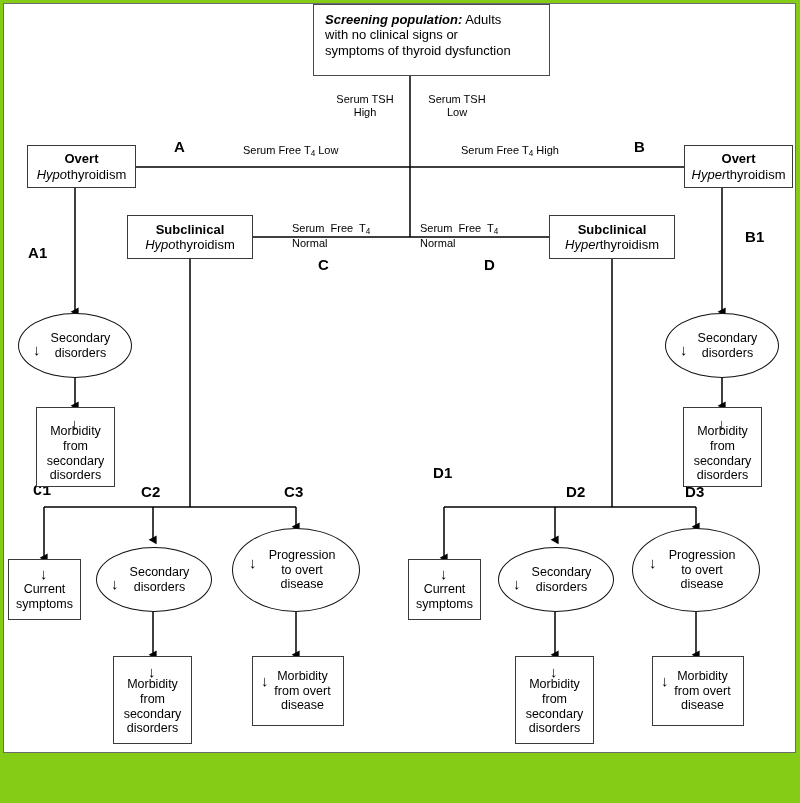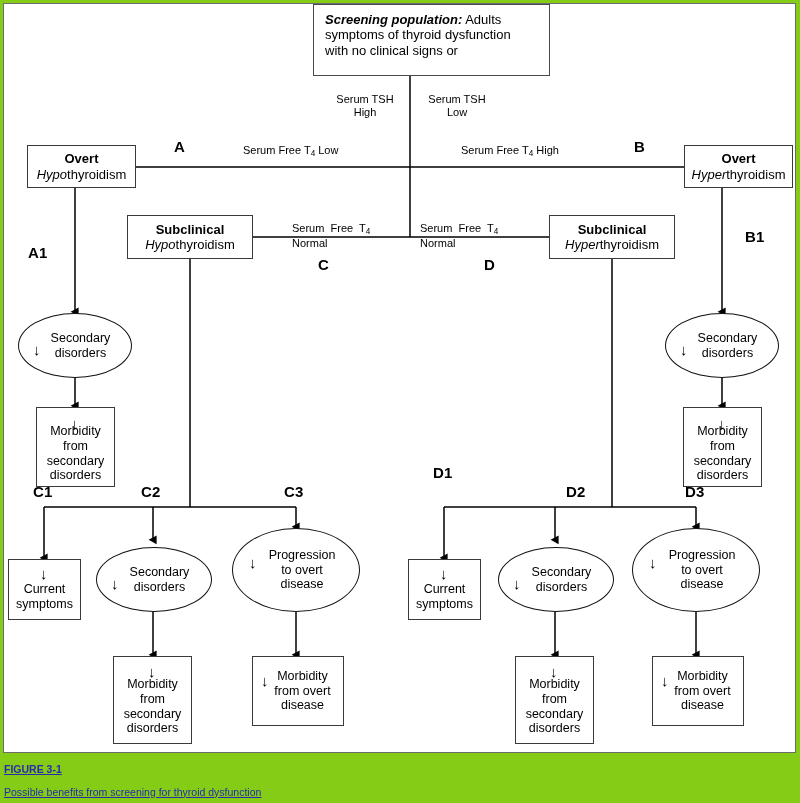--- a/index.html
+++ b/index.html
@@ -146,43 +146,43 @@
       <path d="M444,507 L444,558" marker-end="url(#ah)"></path>
       <path d="M555,507 L555,540" marker-end="url(#ah)"></path>
       <path d="M696,507 L696,527" marker-end="url(#ah)"></path>
       <path d="M555,612 L555,655" marker-end="url(#ah)"></path>
       <path d="M696,612 L696,655" marker-end="url(#ah)"></path>
     </g>
   </svg>
 
   <div class="node boxn" id="screening">
     <span class="l1"><span class="b i">Screening population:</span><span> Adults</span></span>
+    <span class="l1">with no clinical signs or</span>
     <span class="l1">symptoms of thyroid dysfunction</span>
-    <span class="l1">with no clinical signs or</span>
   </div>
 
   <div class="lbl" style="left:326px;top:93px;width:78px;text-align:center;">Serum TSH
 High</div>
   <div class="lbl" style="left:418px;top:93px;width:78px;text-align:center;">Serum TSH
 Low</div>
 
   <div class="lbl" style="left:243px;top:144px;">Serum Free T<sub>4</sub> Low</div>
   <div class="lbl" style="left:461px;top:144px;">Serum Free T<sub>4</sub> High</div>
 
   <div class="lbl" style="left:292px;top:222px;text-align:left;">Serum&nbsp; Free&nbsp; T<sub>4</sub><br>Normal</div>
   <div class="lbl" style="left:420px;top:222px;text-align:left;">Serum&nbsp; Free&nbsp; T<sub>4</sub><br>Normal</div>
 
   <div class="tag" style="left:174px;top:138px;">A</div>
   <div class="tag" style="left:634px;top:138px;">B</div>
   <div class="tag" style="left:318px;top:256px;">C</div>
   <div class="tag" style="left:484px;top:256px;">D</div>
   <div class="tag" style="left:28px;top:244px;">A1</div>
   <div class="tag" style="left:745px;top:228px;">B1</div>
 
-  <div class="tag" style="left:33px;top:483px;">C1</div>
+  <div class="tag" style="left:33px;top:483px;font-family:Liberation Mono, monospace;">C1</div>
   <div class="tag" style="left:141px;top:483px;">C2</div>
   <div class="tag" style="left:284px;top:483px;">C3</div>
   <div class="tag" style="left:433px;top:464px;text-align:right;">D1</div>
   <div class="tag" style="left:566px;top:483px;">D2</div>
   <div class="tag" style="left:685px;top:483px;">D3</div>
 
   <div class="node boxn fs13" style="left:27px;top:145px;width:109px;height:43px;">
     <span class="inner"><span class="b">Overt</span><br><span class="i">Hypo</span><span>thyroidism</span></span>
   </div>
 
@@ -285,18 +285,14 @@
 disorders</span>
   </div>
 
   <div class="node boxn fs125" style="left:652px;top:656px;width:92px;height:70px;">
     <span class="arrowglyph" style="left:8px;top:16px;">↓</span>
     <span class="inner" style="padding-left:12px;">Morbidity
 from overt
 disease</span>
   </div>
 
-  <div id="caption">
-    <a class="figno" href="#">FIGURE 3-1</a>
-    <a href="#">Possible benefits from screening for thyroid dysfunction</a>
-  </div>
 
 </div>
 
 </body></html>

